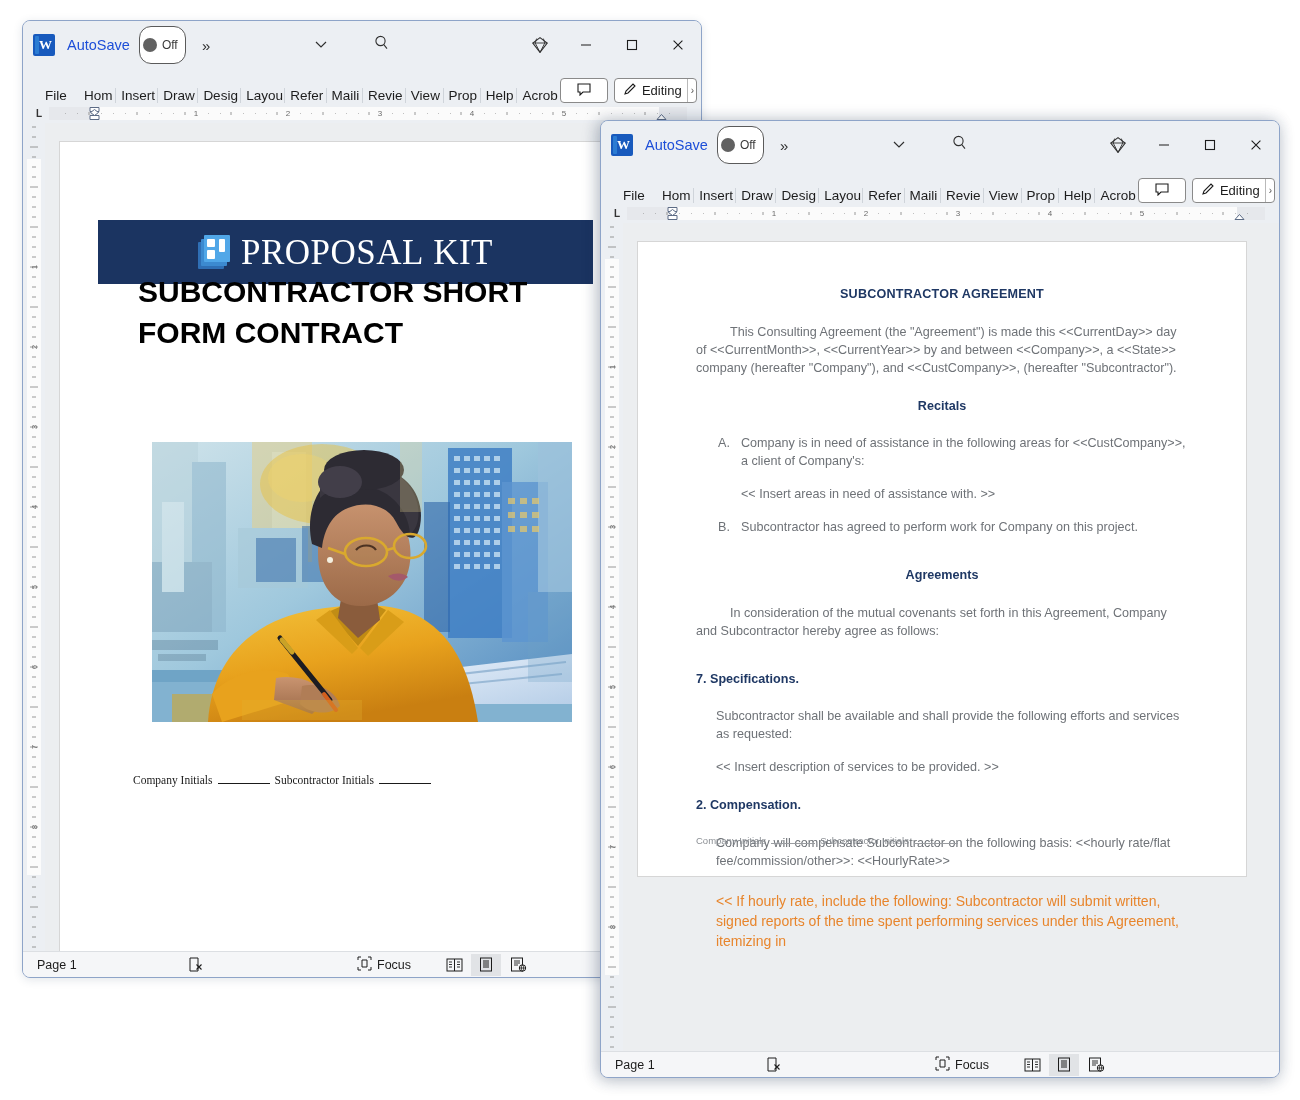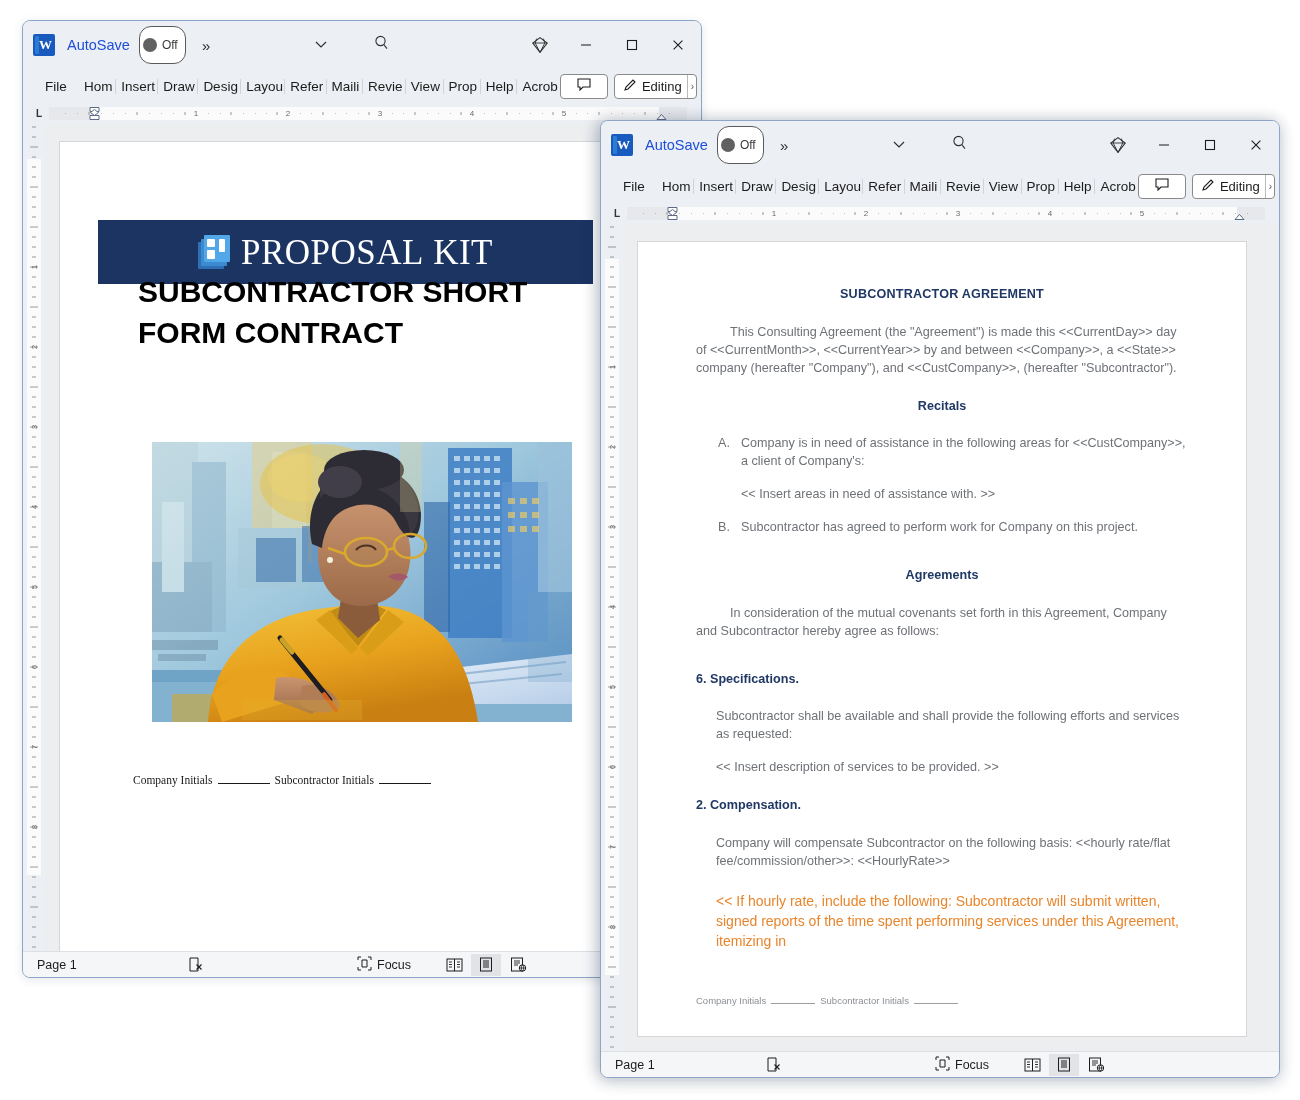--- a/index.html
+++ b/index.html
@@ -60,21 +60,21 @@
   .tb-search { position:absolute; left: 350px; color:#303030; }
   .tb-right { margin-left: auto; display:flex; align-items:center; }
   .tb-btn {
     width: 46px; height: 44px; display:flex; align-items:center; justify-content:center;
     color:#1c1c1c;
   }
 
   
   .ribbon {
     height: 34px; flex: 0 0 34px;
-    display: flex; align-items: center;
+    display: flex; align-items: flex-end;
     background: #eceff3;
     padding-left: 14px;
     font-size: 13.5px; color: #1c1c1c;
   }
   .rtab {
     display:flex; align-items:center;
     padding: 0 5px; max-width: 40px; overflow:hidden; white-space:nowrap;
     border-right: 1px solid #cfd4da;
     position: relative;
   }
@@ -717,21 +717,21 @@
             <text transform="rotate(-90 11 384)" x="11" y="387">4</text>
             <text transform="rotate(-90 11 464)" x="11" y="467">5</text>
             <text transform="rotate(-90 11 544)" x="11" y="547">6</text>
             <text transform="rotate(-90 11 624)" x="11" y="627">7</text>
             <text transform="rotate(-90 11 704)" x="11" y="707">8</text>
           </g>
         </svg>
       </div>
 
       <div class="docarea">
-        <div class="page" style="left:14px; top:18px; width:610px; height:796px;">
+        <div class="page" style="left:14px; top:18px; width:610px; height:636px;">
           <div class="d2">
 
             <div class="ctr-head">SUBCONTRACTOR AGREEMENT</div>
             <div class="gap-md"></div>
             <p class="para">This Consulting Agreement (the "Agreement") is made this &lt;&lt;CurrentDay&gt;&gt; day of &lt;&lt;CurrentMonth&gt;&gt;, &lt;&lt;CurrentYear&gt;&gt; by and between &lt;&lt;Company&gt;&gt;, a &lt;&lt;State&gt;&gt; company (hereafter "Company"), and &lt;&lt;CustCompany&gt;&gt;, (hereafter "Subcontractor").</p>
             <div class="gap-md"></div>
 
             <div class="sub-head">Recitals</div>
             <div class="gap-md"></div>
 
@@ -749,21 +749,21 @@
               <span class="mark">B.</span>
               <span>Subcontractor has agreed to perform work for Company on this project.</span>
             </div>
 
             <div class="gap-lg"></div>
             <div class="sub-head">Agreements</div>
             <div class="gap-md"></div>
             <p class="para">In consideration of the mutual covenants set forth in this Agreement, Company and Subcontractor hereby agree as follows:</p>
 
             <div class="gap-lg"></div>
-            <div class="numhead">6. Specifications.</div>
+            <div class="numhead">7. Specifications.</div>
             <div class="gap-md"></div>
             <p class="indent">Subcontractor shall be available and shall provide the following efforts and services as requested:</p>
             <div class="gap-sm"></div>
             <p class="indent">&lt;&lt; Insert description of services to be provided. &gt;&gt;</p>
 
             <div class="gap-md"></div>
             <div class="numhead">2. Compensation.</div>
             <div class="gap-md"></div>
             <p class="indent">Company will compensate Subcontractor on the following basis: &lt;&lt;hourly rate/flat fee/commission/other&gt;&gt;: &lt;&lt;HourlyRate&gt;&gt;</p>
             <div class="gap-md"></div>

